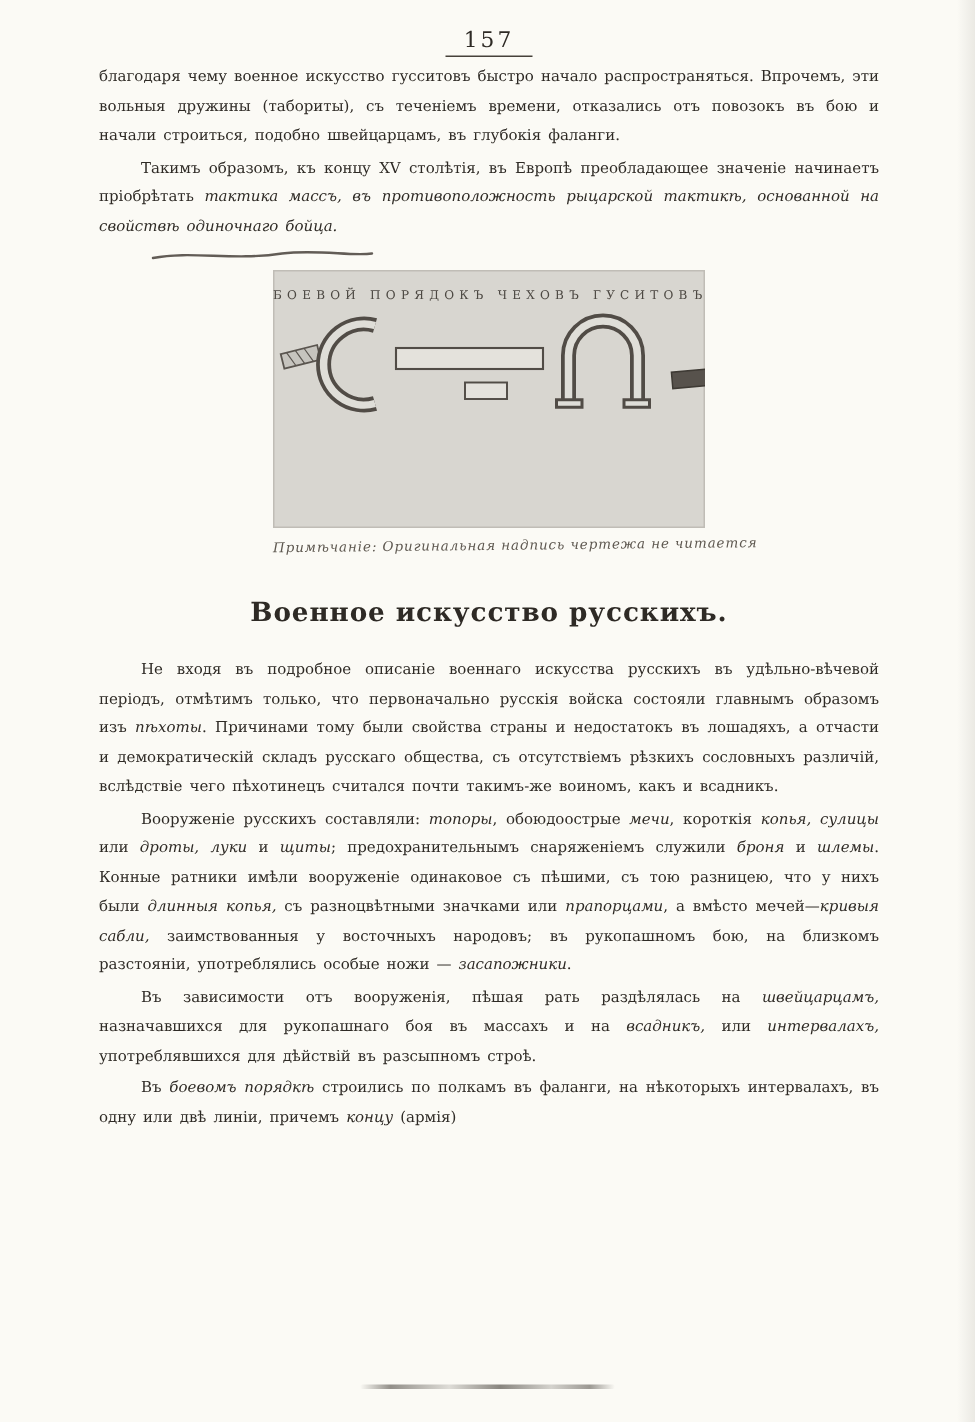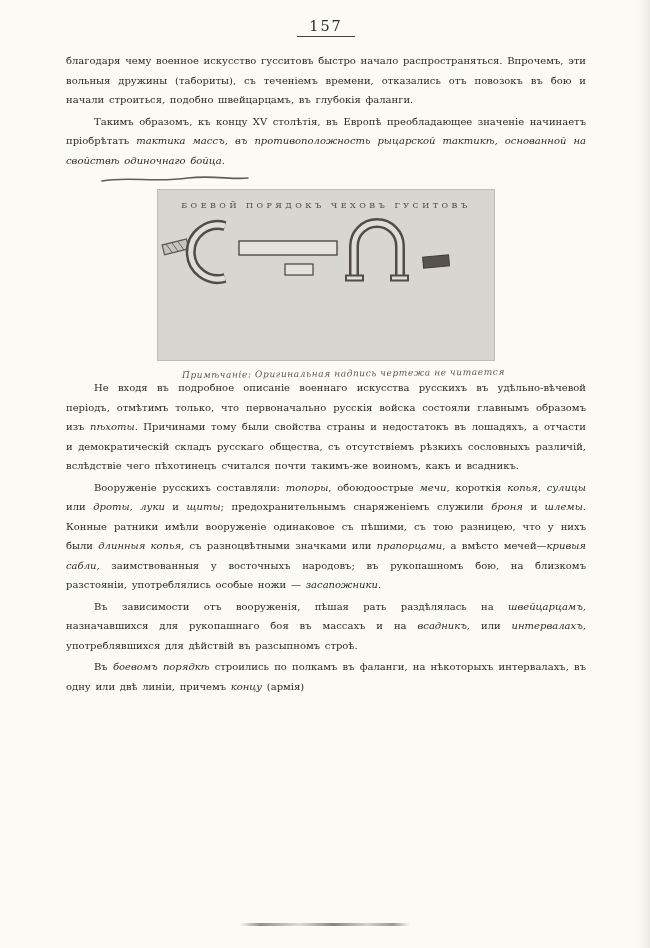--- a/index.html
+++ b/index.html
@@ -12,21 +12,21 @@
     overflow: hidden;
   }
   .page { position: relative; width: 650px; height: 948px; }
   .edge-shade {
     position: absolute; top: 0; right: 0; width: 12px; height: 100%;
     background: linear-gradient(to left, rgba(90,85,75,0.10), rgba(90,85,75,0));
     pointer-events: none;
   }
   .content { padding: 16px 64px 0 66px; }
 
-  .pagenum-wrap { text-align: center; margin-bottom: 14px; }
+  .pagenum-wrap { text-align: center; margin-bottom: 4px; }
   .pagenum {
     display: inline-block;
     font-size: 14.5px; letter-spacing: 2px;
     padding: 0 12px 2px 12px;
     border-bottom: 1.3px solid #46413a;
   }
 
   p.para {
     margin: 0 0 2px 0;
     font-size: 10px;
@@ -35,21 +35,21 @@
     text-indent: 28px;
     word-spacing: 1.5px;
   }
   p.para.no-indent { text-indent: 0; }
   .it { font-style: italic; }
 
   .pen-stroke-wrap { height: 10px; margin: -3px 0 0 34px; }
 
   .figure-wrap { margin: 10px 0 0 0; }
   .figure-box {
-    width: 338px; height: 172px;
+    width: 288px; height: 172px;
     margin: 0 auto;
     background: #d8d6d0;
     box-shadow: 0 0 0 1px rgba(120,115,105,0.25) inset;
     overflow: hidden;
   }
   .figure-caption {
     text-align: center;
     font-size: 8px;
     letter-spacing: 3.5px;
     color: #4c4842;
@@ -130,20 +130,21 @@
             <path d="M188,64 L207,64 M233,64 L252,64" stroke="#514c46" stroke-width="7"></path>
             <path d="M190,64 L205,64 M235,64 L250,64" stroke="#dfded8" stroke-width="3"></path>
           </g>
 
           <rect x="266" y="42" width="26" height="11" fill="#57524c" stroke="#3e3a34" stroke-width="1" transform="rotate(-5 279 47)"></rect>
         </svg>
       </div>
       <div class="figure-note">Примѣчаніе: Оригинальная надпись чертежа не читается</div>
     </div>
 
+    <h2 class="heading">Военное искусство русскихъ.</h2>
 
     <p class="para"><span>Не входя въ подробное описаніе военнаго искусства русскихъ въ удѣльно-вѣчевой періодъ, отмѣтимъ только, что первоначально русскія войска состояли главнымъ образомъ изъ </span><span class="it">пѣхоты</span><span>. Причинами тому были свойства страны и недостатокъ въ лошадяхъ, а отчасти и демократическій складъ русскаго общества, съ отсутствіемъ рѣзкихъ сословныхъ различій, вслѣдствіе чего пѣхотинецъ считался почти такимъ-же воиномъ, какъ и всадникъ.</span></p>
     <p class="para"><span>Вооруженіе русскихъ составляли: </span><span class="it">топоры</span><span>, обоюдоострые </span><span class="it">мечи</span><span>, короткія </span><span class="it">копья, сулицы</span><span> или </span><span class="it">дроты, луки</span><span> и </span><span class="it">щиты</span><span>; предохранительнымъ снаряженіемъ служили </span><span class="it">броня</span><span> и </span><span class="it">шлемы</span><span>. Конные ратники имѣли вооруженіе одинаковое съ пѣшими, съ тою разницею, что у нихъ были </span><span class="it">длинныя копья,</span><span> съ разноцвѣтными значками или </span><span class="it">прапорцами</span><span>, а вмѣсто мечей—</span><span class="it">кривыя сабли,</span><span> заимствованныя у восточныхъ народовъ; въ рукопашномъ бою, на близкомъ разстояніи, употреблялись особые ножи — </span><span class="it">засапожники</span><span>.</span></p>
     <p class="para"><span>Въ зависимости отъ вооруженія, пѣшая рать раздѣлялась на </span><span class="it">швейцарцамъ,</span><span> назначавшихся для рукопашнаго боя въ массахъ и на </span><span class="it">всадникъ,</span><span> или </span><span class="it">интервалахъ,</span><span> употреблявшихся для дѣйствій въ разсыпномъ строѣ.</span></p>
     <p class="para"><span>Въ </span><span class="it">боевомъ порядкѣ</span><span> строились по полкамъ въ фаланги, на нѣкоторыхъ интервалахъ, въ одну или двѣ линіи, причемъ </span><span class="it">концу</span><span> (армія)</span></p>
 
   </div>
 
   <div class="bottom-smudge"></div>
   <div class="edge-shade"></div>

